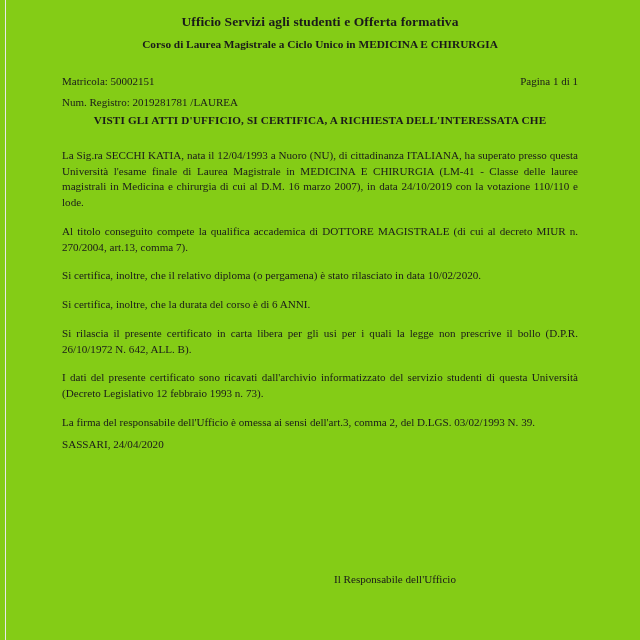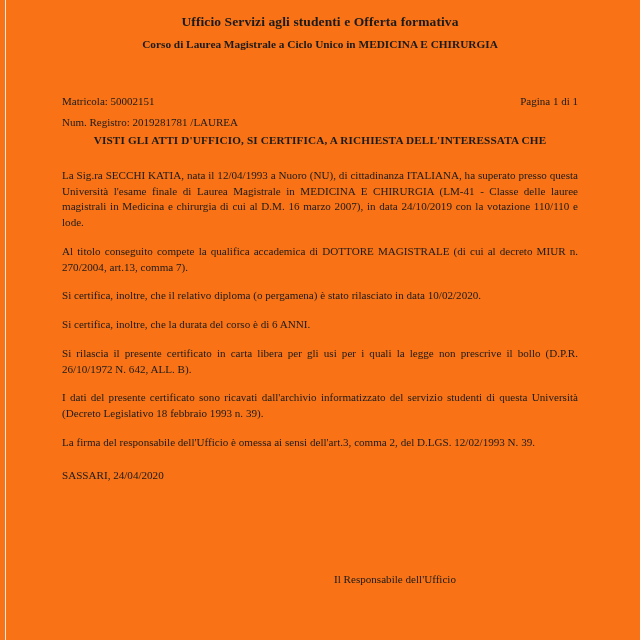--- a/index.html
+++ b/index.html
@@ -14,21 +14,21 @@
     font-family: "Liberation Serif", "DejaVu Serif", serif;
     color: #1a1a1a;
     overflow: hidden;
   }
 
   .page {
     position: relative;
     width: 640px;
     height: 640px;
     box-sizing: border-box;
-    background: #f97316;
+    background: #84cc16;
   }
 
   
   .page-edge-left {
     position: absolute;
     left: 5px;
     top: 0;
     width: 1px;
     height: 640px;
     background: #e8e8e8;
@@ -64,21 +64,21 @@
     margin-top: 20px;
     font-size: 11px;
     line-height: 1.95;
   }
   .meta-row {
     display: flex;
     justify-content: space-between;
     align-items: baseline;
   }
   .meta-left { white-space: nowrap; text-align: center; }
-  .meta-right { white-space: nowrap; margin-top: 20px; }
+  .meta-right { white-space: nowrap; }
 
   
   .cert-heading {
     text-align: center;
     font-size: 11.2px;
     font-weight: bold;
     letter-spacing: 0.15px;
   }
 
   
@@ -88,21 +88,21 @@
   p.para {
     margin: 4px 0 13px 0;
     font-size: 11.1px;
     line-height: 1.42;
     text-align: justify;
     text-justify: inter-word;
   }
   p.para:last-child { margin-bottom: 0; }
 
   .place-date {
-    margin-top: 17px;
+    margin-top: 6px;
     font-size: 11.1px;
     line-height: 1.42;
   }
 
   
   .signature {
     position: absolute;
     left: 62px;
     top: 570px;
     width: 516px;
@@ -138,22 +138,22 @@
     </div>
 
     <div class="cert-heading">VISTI GLI ATTI D'UFFICIO, SI CERTIFICA, A RICHIESTA DELL'INTERESSATA CHE</div>
 
     <div class="body-block">
       <p class="para">La Sig.ra SECCHI KATIA, nata il 12/04/1993 a Nuoro (NU), di cittadinanza ITALIANA, ha superato presso questa Università l'esame finale di Laurea Magistrale in MEDICINA E CHIRURGIA (LM-41 - Classe delle lauree magistrali in Medicina e chirurgia di cui al D.M. 16 marzo 2007), in data 24/10/2019 con la votazione 110/110 e lode.</p>
       <p class="para">Al titolo conseguito compete la qualifica accademica di DOTTORE MAGISTRALE (di cui al decreto MIUR n. 270/2004, art.13, comma 7).</p>
       <p class="para">Si certifica, inoltre, che il relativo diploma (o pergamena) è stato rilasciato in data 10/02/2020.</p>
       <p class="para">Si certifica, inoltre, che la durata del corso è di 6 ANNI.</p>
       <p class="para">Si rilascia il presente certificato in carta libera per gli usi per i quali la legge non prescrive il bollo (D.P.R. 26/10/1972 N. 642, ALL. B).</p>
-      <p class="para">I dati del presente certificato sono ricavati dall'archivio informatizzato del servizio studenti di questa Università (Decreto Legislativo 18 febbraio 1993 n. 39).</p>
-      <p class="para">La firma del responsabile dell'Ufficio è omessa ai sensi dell'art.3, comma 2, del D.LGS. 12/02/1993 N. 39.</p>
+      <p class="para">I dati del presente certificato sono ricavati dall'archivio informatizzato del servizio studenti di questa Università (Decreto Legislativo 12 febbraio 1993 n. 73).</p>
+      <p class="para">La firma del responsabile dell'Ufficio è omessa ai sensi dell'art.3, comma 2, del D.LGS. 03/02/1993 N. 39.</p>
     </div>
 
     <div class="place-date">SASSARI, 24/04/2020</div>
 
   </div>
 
   <div class="signature">
     <div class="sig-role">Il Responsabile dell'Ufficio</div>
   </div>
 

